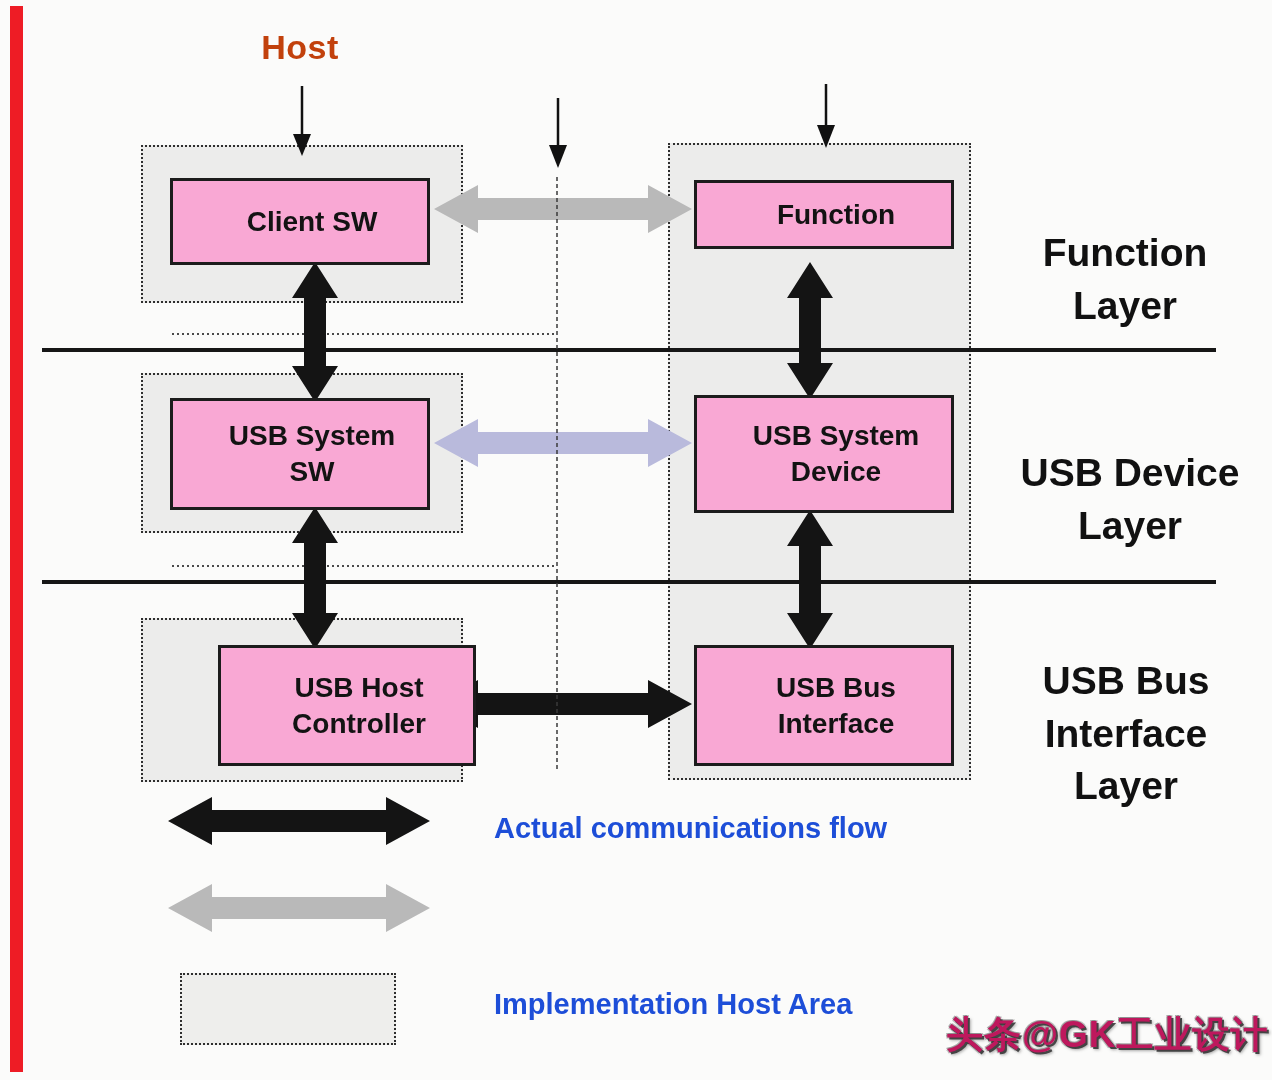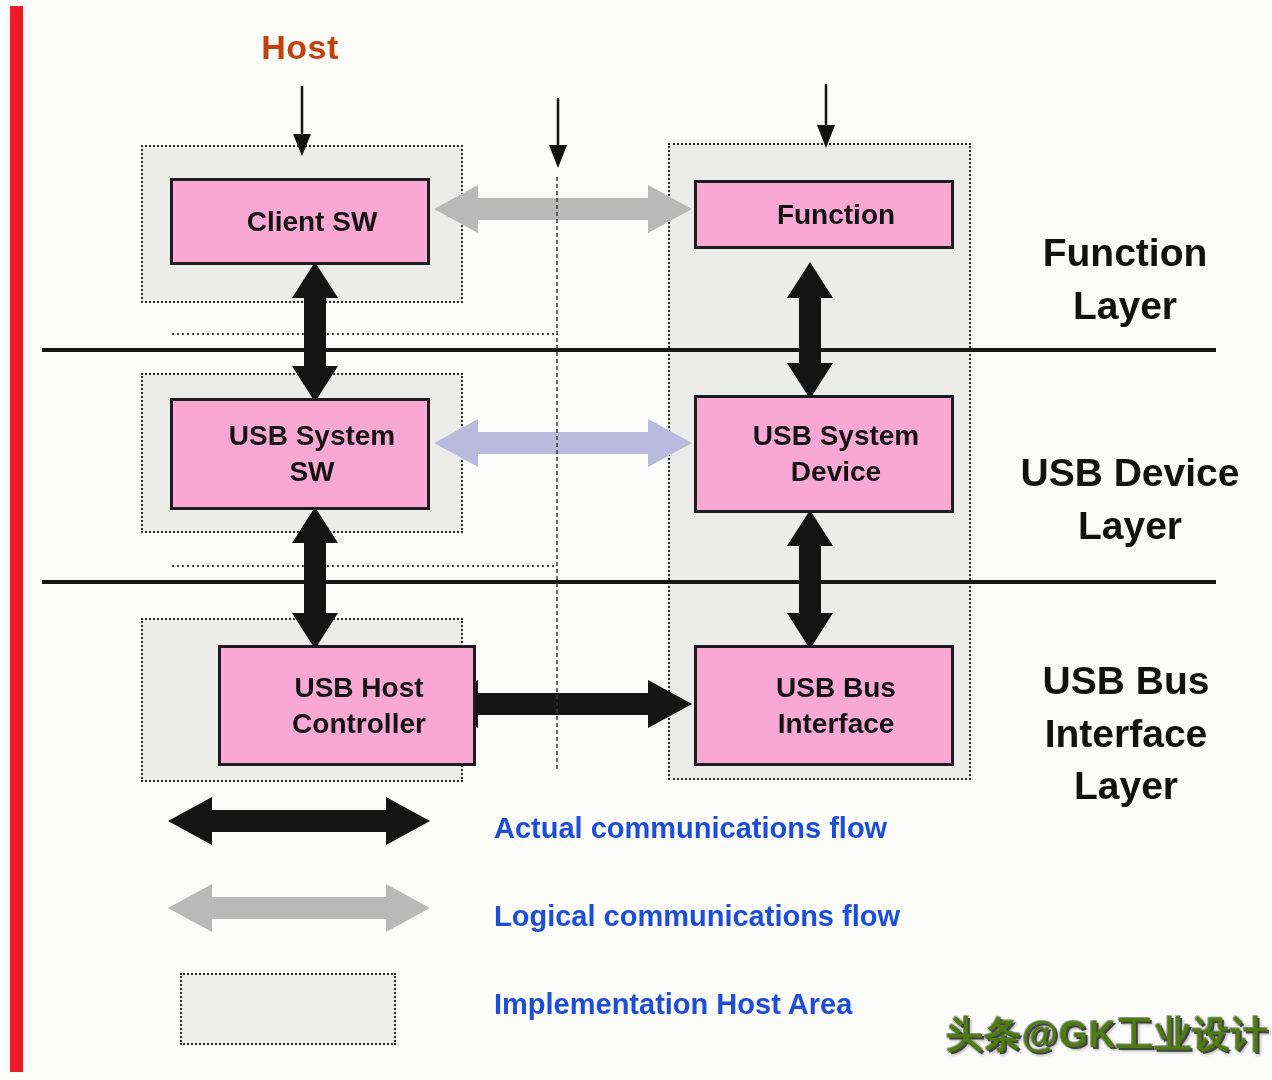--- a/index.html
+++ b/index.html
@@ -16,21 +16,21 @@
   .ibox{
     position:absolute;border:3px solid #1c1c1c;background:#f9a8d4;box-sizing:border-box;
     display:flex;flex-direction:column;align-items:center;justify-content:center;
     font-weight:bold;font-size:28px;line-height:1.28;text-align:center;color:#131313;padding-left:24px;
   }
   .layer-label{position:absolute;font-weight:bold;font-size:39px;line-height:1.35;text-align:center;color:#111;}
   .legend-label{position:absolute;font-weight:bold;font-size:29px;color:#1d4ed8;white-space:nowrap;}
   .focus-swatch{position:absolute;border:2px dotted #2e2e2e;background:#eeeeec;box-sizing:border-box;}
   .watermark{
     position:absolute;font-weight:bold;font-size:37px;letter-spacing:1px;white-space:nowrap;
-    color:#4d7c0f;
+    color:#be185d;
     text-shadow:2px 2px 0 rgba(55,55,55,.9),-1px -1px 0 rgba(105,105,105,.55),
                 1px -1px 0 rgba(125,125,125,.45),-1px 1px 0 rgba(125,125,125,.45),
                 3px 3px 3px rgba(90,90,90,.5);
   }
 </style>
 </head>
 <body>
 
 <div class="canvas">
 
@@ -108,19 +108,18 @@
   <div class="layer-label" style="left:1010px;top:447px;width:240px;">
     <div>USB Device</div>
     <div>Layer</div>
   </div>
   <div class="layer-label" style="left:992px;top:655px;width:268px;">
     <div>USB Bus</div>
     <div>Interface Layer</div>
   </div>
 
   <div class="legend-label" style="left:494px;top:812px;">Actual communications flow</div>
-  <div class="legend-label" style="left:494px;top:900px;">Logical communications flow</div>
   <div class="focus-swatch" style="left:180px;top:973px;width:216px;height:72px;"></div>
   <div class="legend-label" style="left:494px;top:988px;">Implementation Host Area</div>
 
   <div class="watermark" style="left:946px;top:1010px;">头条@GK工业设计</div>
 
 </div>
 
 </body></html>

